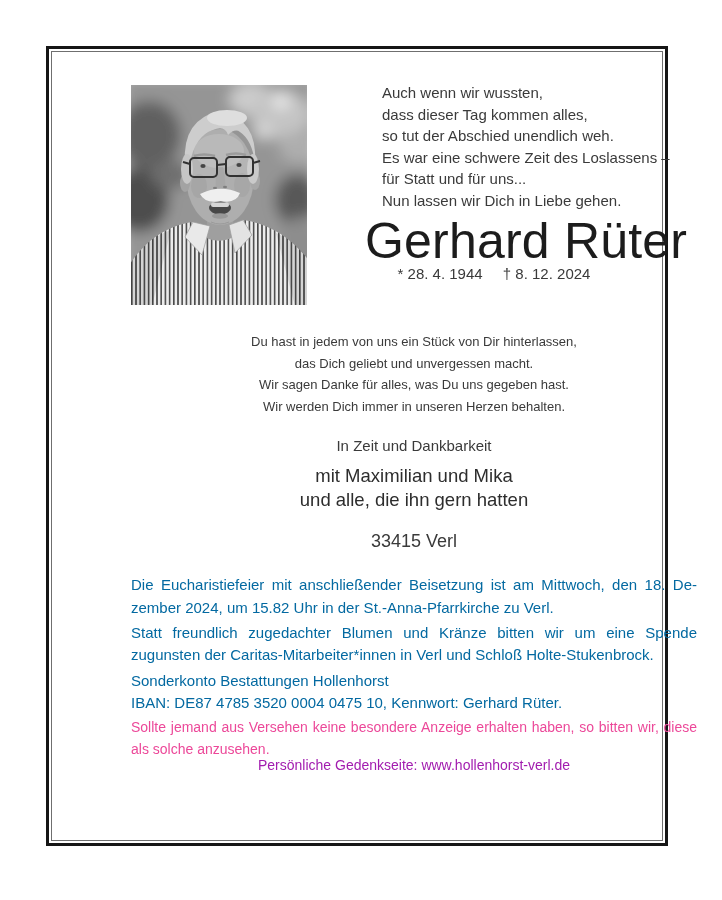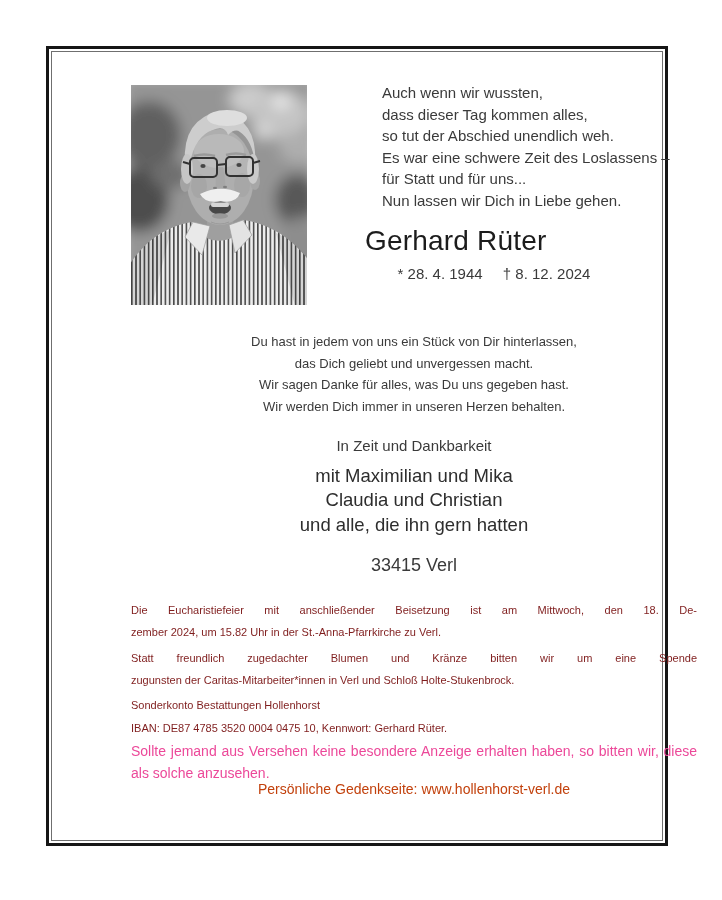--- a/index.html
+++ b/index.html
@@ -35,42 +35,42 @@
   }
 
   .top { display: flex; align-items: flex-start; }
   .photo-wrap { width: 176px; height: 220px; margin-top: 3px; flex: none; }
   .photo-wrap svg { display: block; width: 176px; height: 220px; }
 
   .right-col { width: 258px; margin-left: 58px; }
   .poem { font-size: 15px; line-height: 21.6px; color: #3a3a3a; padding-left: 17px; }
   .poem div { white-space: nowrap; }
   .name {
-    margin-top: 7px; font-size: 28px; line-height: 44px;
-    color: #1c1c1c; white-space: nowrap;
+    margin-top: 7px; font-size: 50px; line-height: 44px;
+    color: #1c1c1c; text-align: center; white-space: nowrap;
     font-weight: 400; letter-spacing: 0.2px;
   }
   .dates { margin-top: 2px; text-align: center; font-size: 15px; color: #3a3a3a; white-space: nowrap; }
   .dates .death { margin-left: 16px; }
 
   .center { text-align: center; }
   .farewell { margin-top: 26px; font-size: 13px; line-height: 21.7px; }
   .farewell div { white-space: nowrap; }
   .gratitude { margin-top: 17px; font-size: 15px; line-height: 21.7px; }
   .family { margin-top: 7px; font-size: 18.5px; line-height: 24.6px; color: #2d2d2d; }
   .family div { white-space: nowrap; }
   .location { margin-top: 18px; font-size: 18px; line-height: 21.7px; }
 
-  .block { font-size: 11px; line-height: 22.3px; color: #7f1d1d; }
+  .block { font-size: 15px; line-height: 22.3px; color: #0369a1; }
   .block div { white-space: nowrap; }
   .service { margin-top: 22px; }
   .donation { margin-top: 3px; }
   .account { margin-top: 3px; line-height: 22.5px; }
   .note { margin-top: 1px; font-size: 14px; line-height: 22px; color: #ec4899; }
-  .memorial { margin-top: -5px; text-align: center; font-size: 14px; line-height: 21px; color: #c2410c; }
+  .memorial { margin-top: -5px; text-align: center; font-size: 14px; line-height: 21px; color: #a21caf; }
 
   
   .jl { text-align: justify; text-align-last: justify; white-space: nowrap; }
 </style>
 </head>
 <body>
 
 <div class="page">
 
   <div class="frame">
@@ -199,21 +199,20 @@
       <div>Du hast in jedem von uns ein Stück von Dir hinterlassen,</div>
       <div>das Dich geliebt und unvergessen macht.</div>
       <div>Wir sagen Danke für alles, was Du uns gegeben hast.</div>
       <div>Wir werden Dich immer in unseren Herzen behalten.</div>
     </div>
 
     <div class="gratitude center">In Zeit und Dankbarkeit</div>
 
     <div class="family center">
       <div>mit Maximilian und Mika</div>
-      <div>Claudia und Christian</div>
       <div>und alle, die ihn gern hatten</div>
     </div>
 
     <div class="location center">33415 Verl</div>
 
     <div class="block service">
       <div class="jl">Die Eucharistiefeier mit anschließender Beisetzung ist am Mittwoch, den 18. De-</div>
       <div>zember 2024, um 15.82 Uhr in der St.-Anna-Pfarrkirche zu Verl.</div>
     </div>
 

